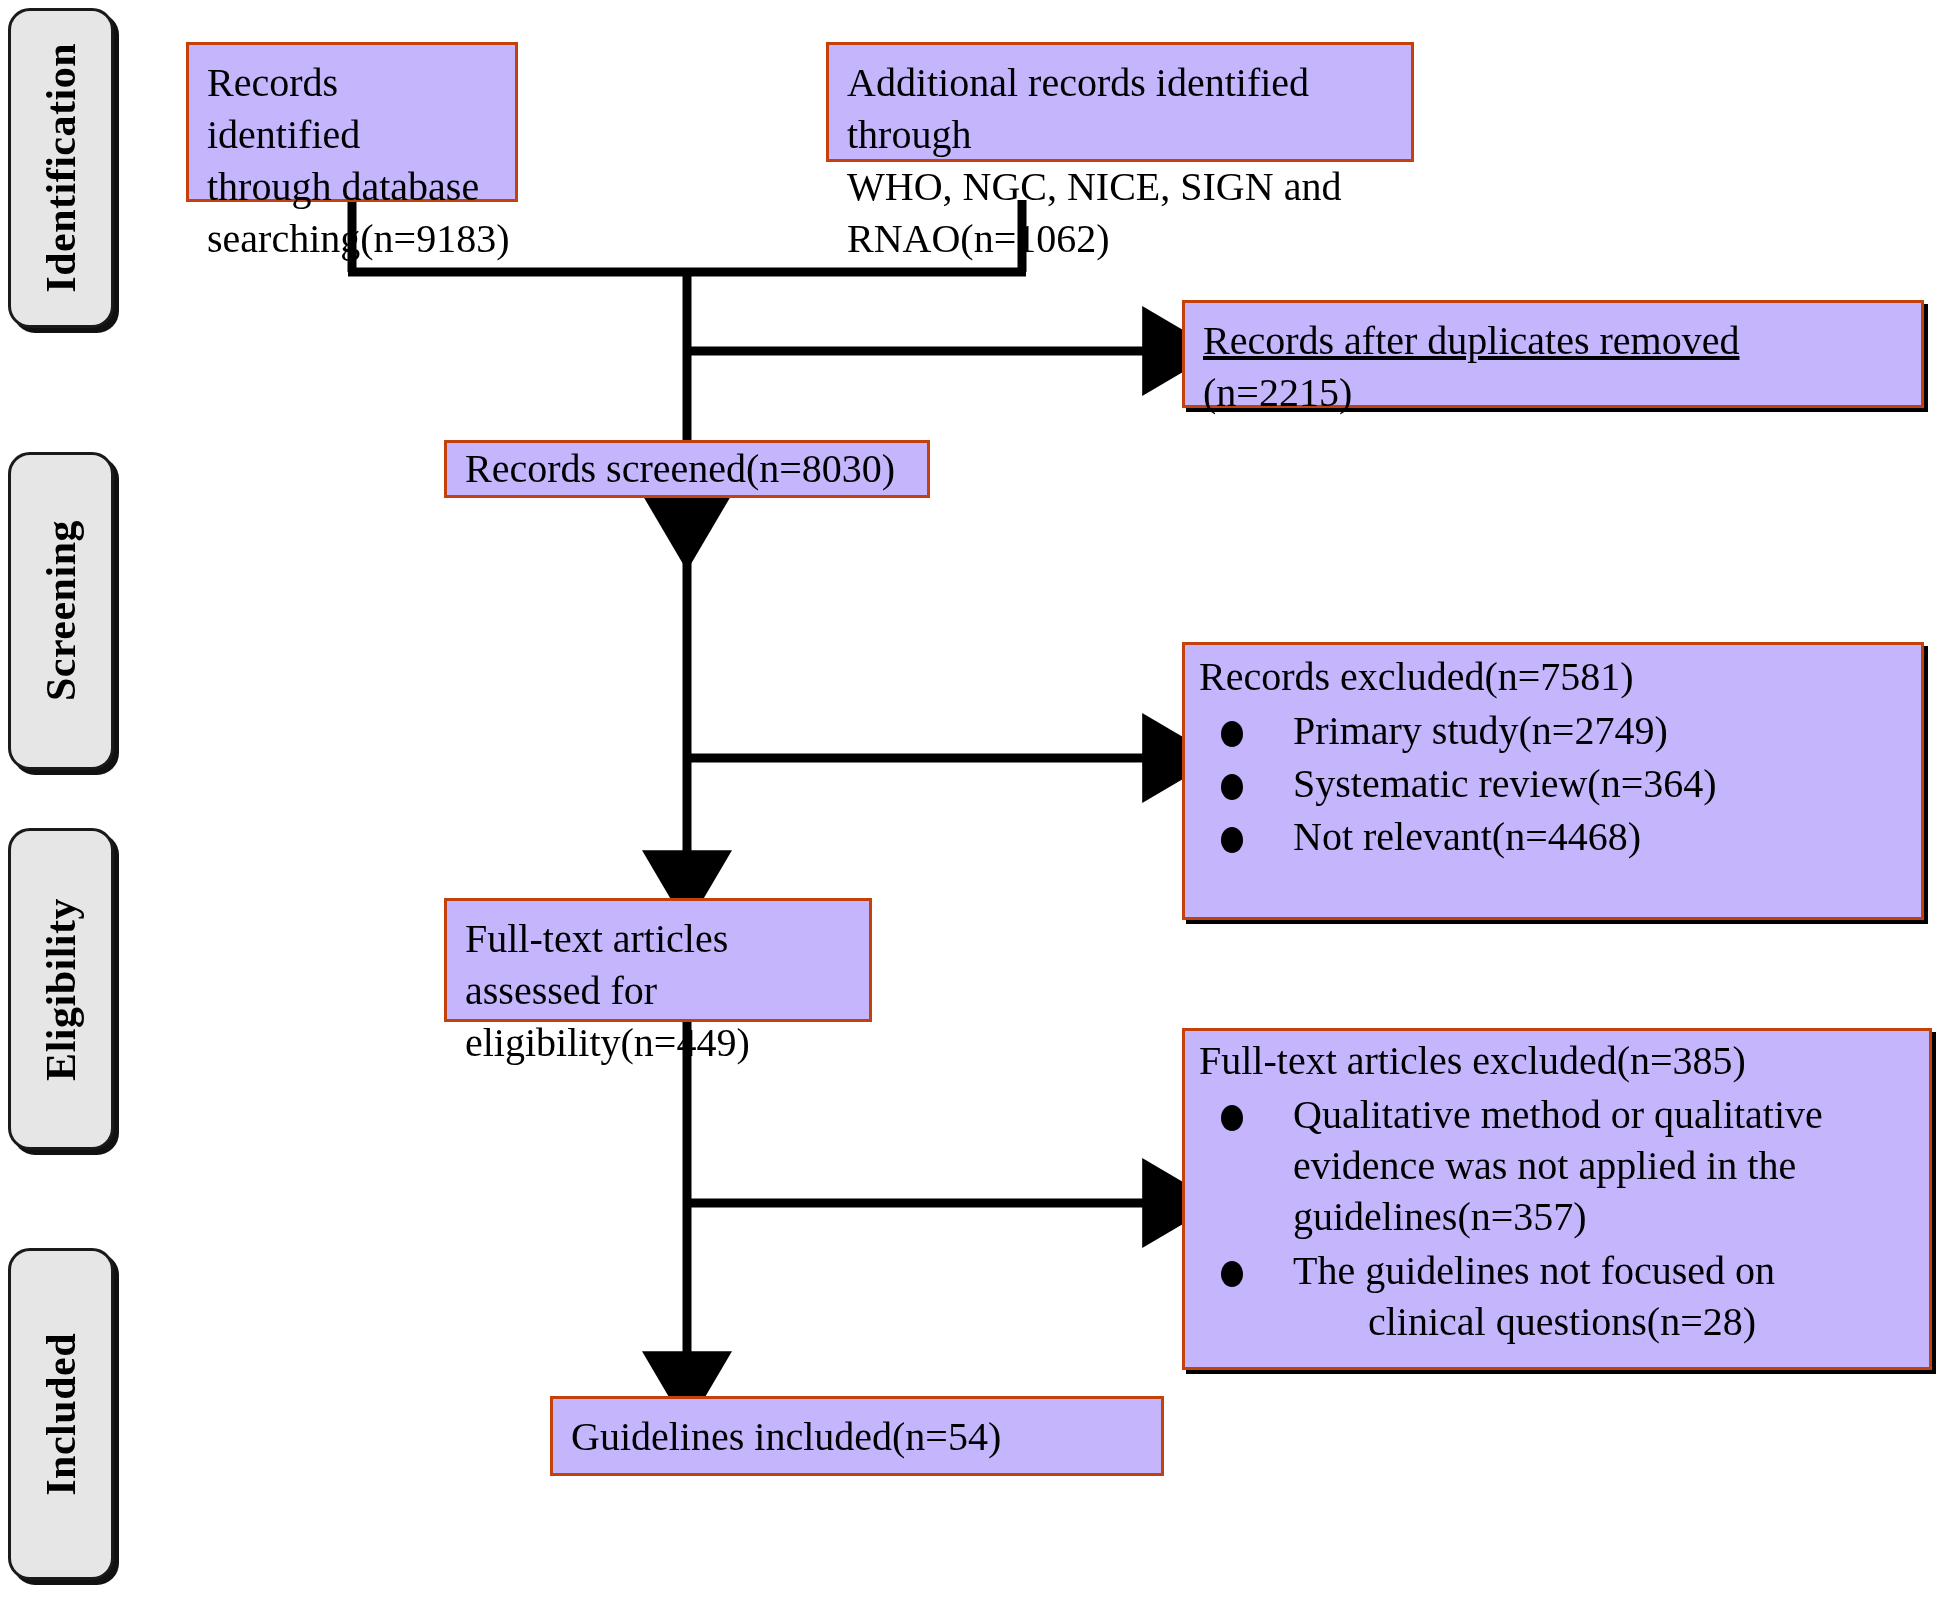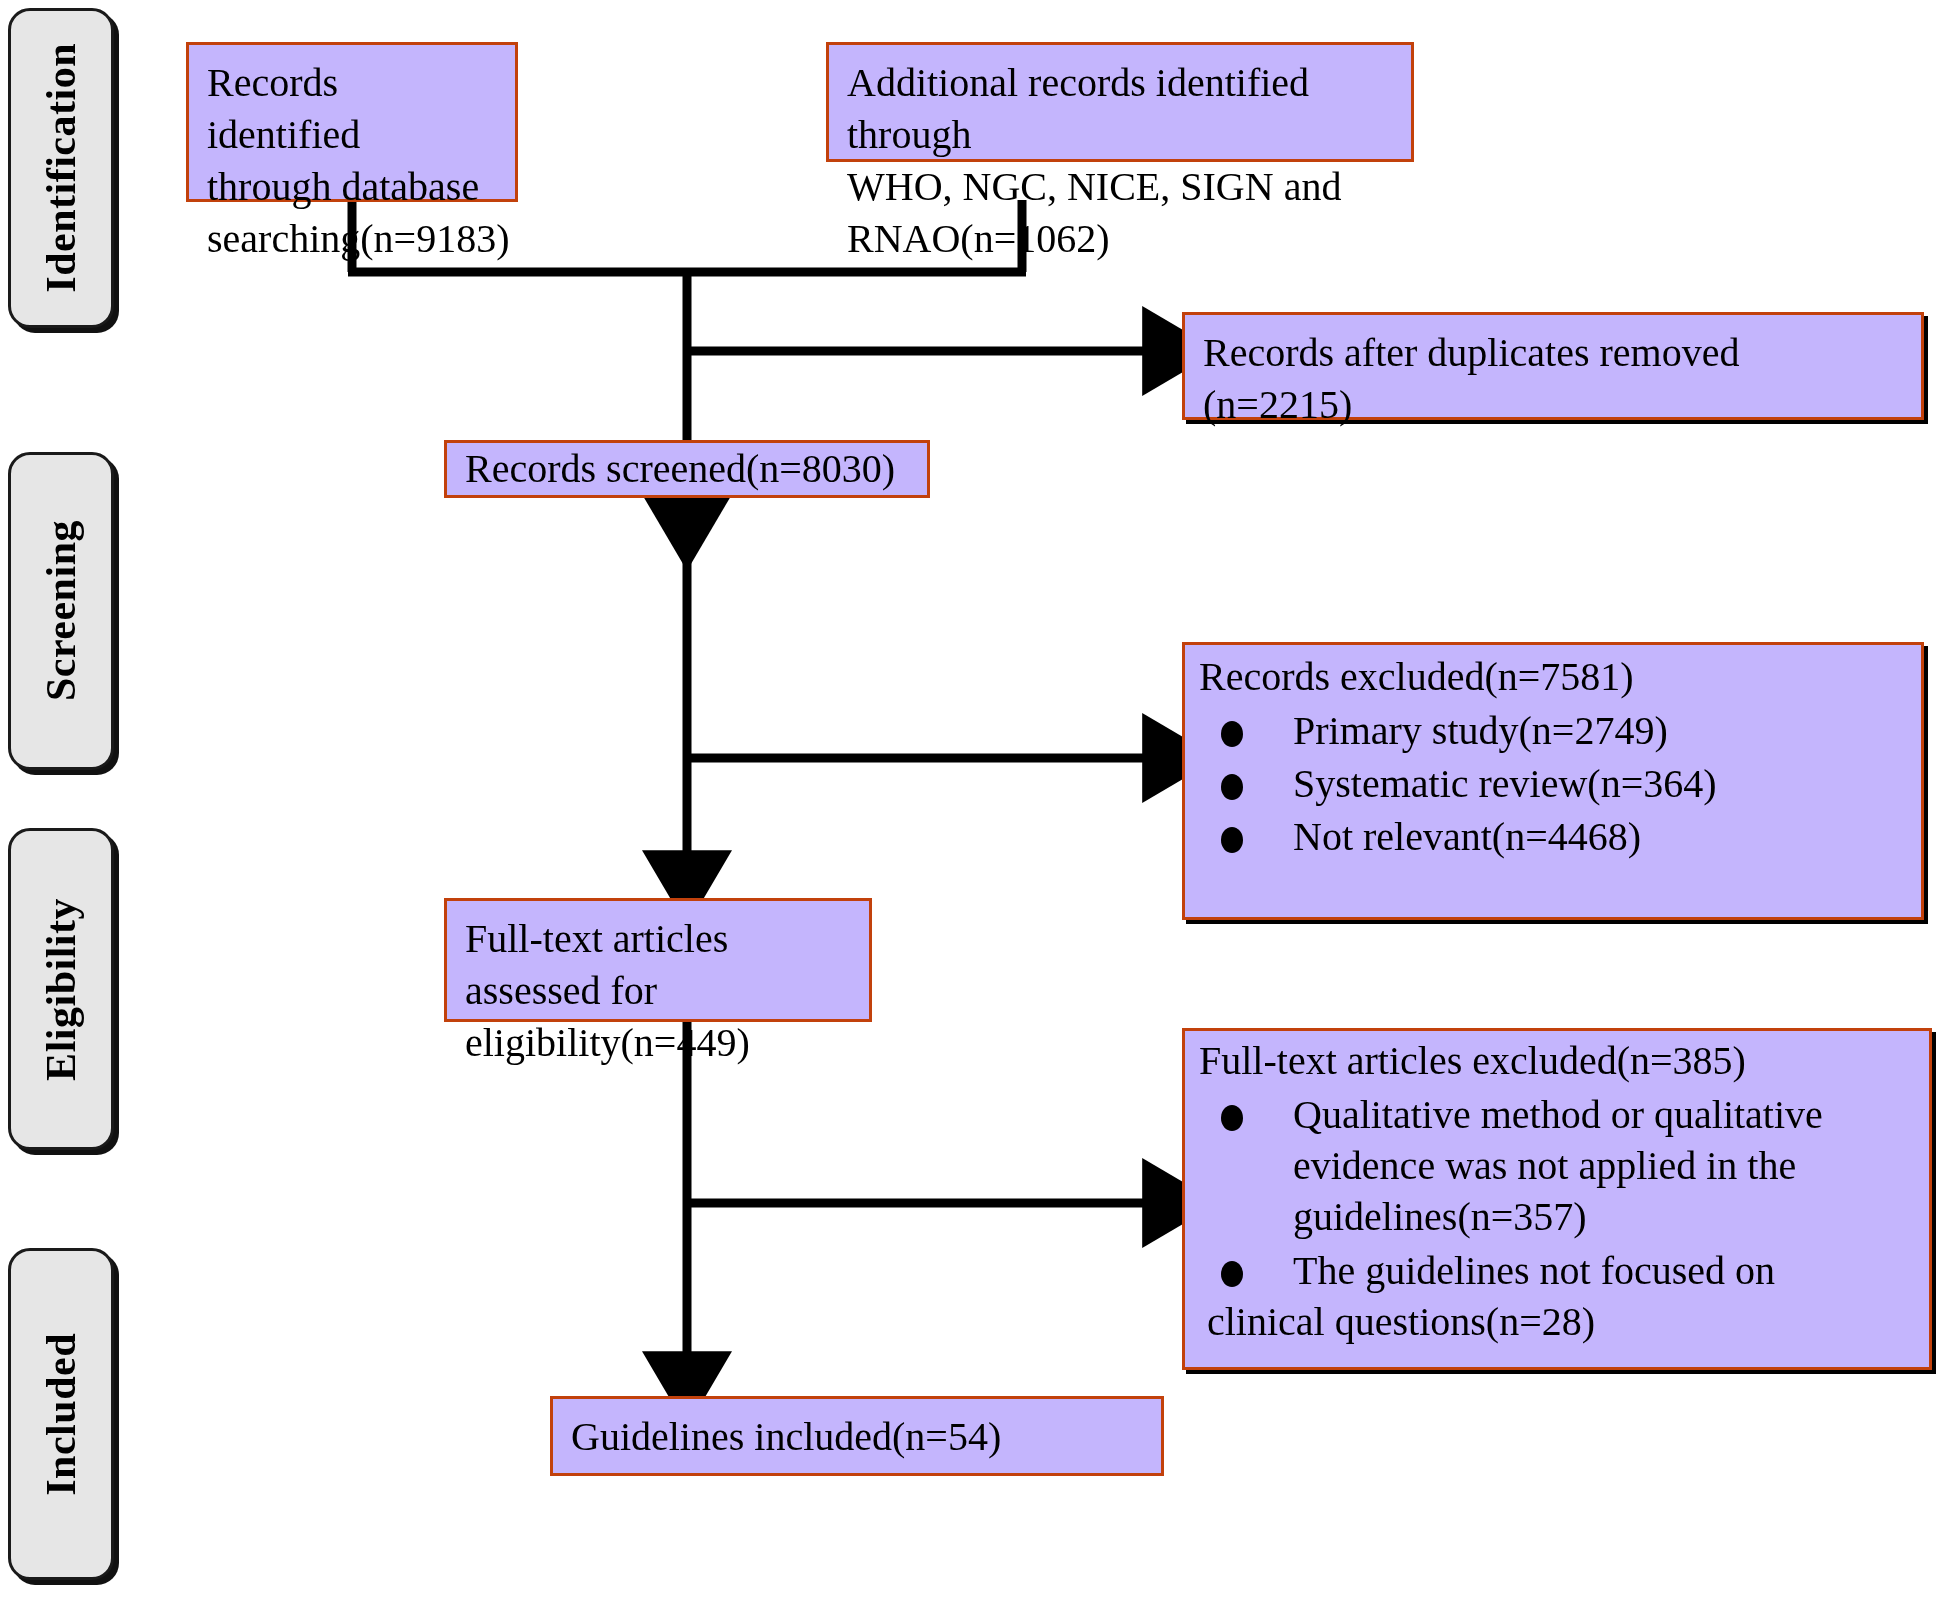--- a/index.html
+++ b/index.html
@@ -82,20 +82,21 @@
     left: 14px;
     top: 16px;
     width: 22px;
     height: 26px;
     background: #000000;
     border-radius: 50%;
   }
   .hang-out {
     display: block;
     margin-left: -86px;
+    text-align: center;
   }
 </style>
 </head>
 <body>
 
 <div id="diagram-root">
 
   <svg class="layer" viewBox="0 0 1946 1598" aria-hidden="true">
     <defs>
       <marker id="arrowDown" markerWidth="14" markerHeight="14" refX="4.2" refY="7" orient="auto" markerUnits="strokeWidth">
@@ -158,21 +159,21 @@
 through  database
 searching(n=9183)</span>
   </div>
 
   <div class="flow-box" style="left:826px; top:42px; width:588px; height:120px;">
     <span class="box-title">Additional records identified   through
 WHO, NGC,  NICE,  SIGN  and
 RNAO(n=1062)</span>
   </div>
 
-  <div class="flow-box shadowed" style="left:1182px; top:312px; width:742px; height:108px;">
+  <div class="flow-box shadowed" style="left:1182px; top:300px; width:742px; height:108px;text-decoration:underline;">
     <span class="box-title">Records after duplicates removed
 (n=2215)</span>
   </div>
 
   <div class="flow-box" style="left:444px; top:440px; width:486px; height:58px; padding-top:0;">
     <span class="box-title">Records screened(n=8030)</span>
   </div>
 
   <div class="flow-box shadowed" style="left:1182px; top:642px; width:742px; height:278px; padding:6px 12px 6px 14px;">
     <span class="box-title">Records excluded(n=7581)</span>

